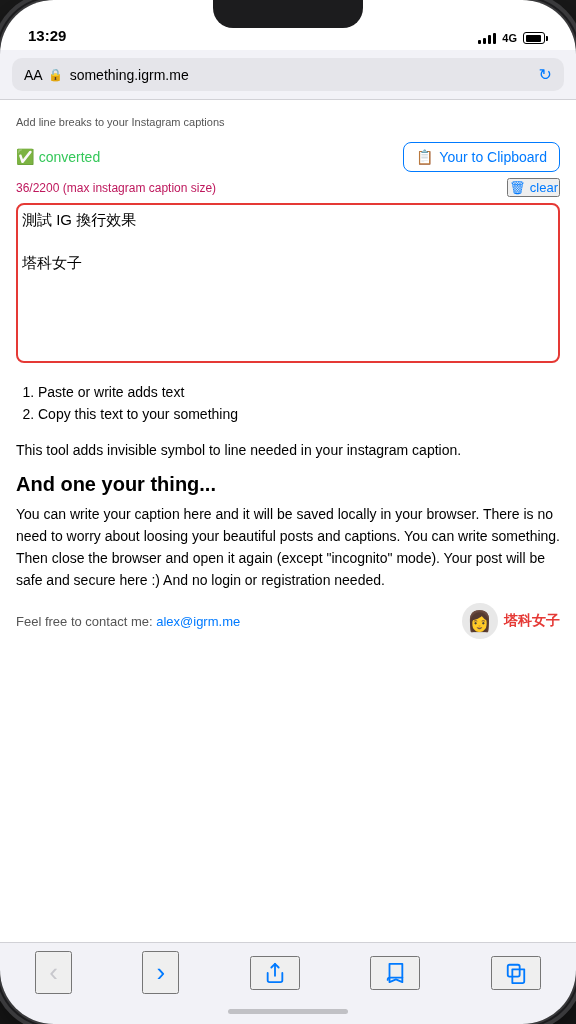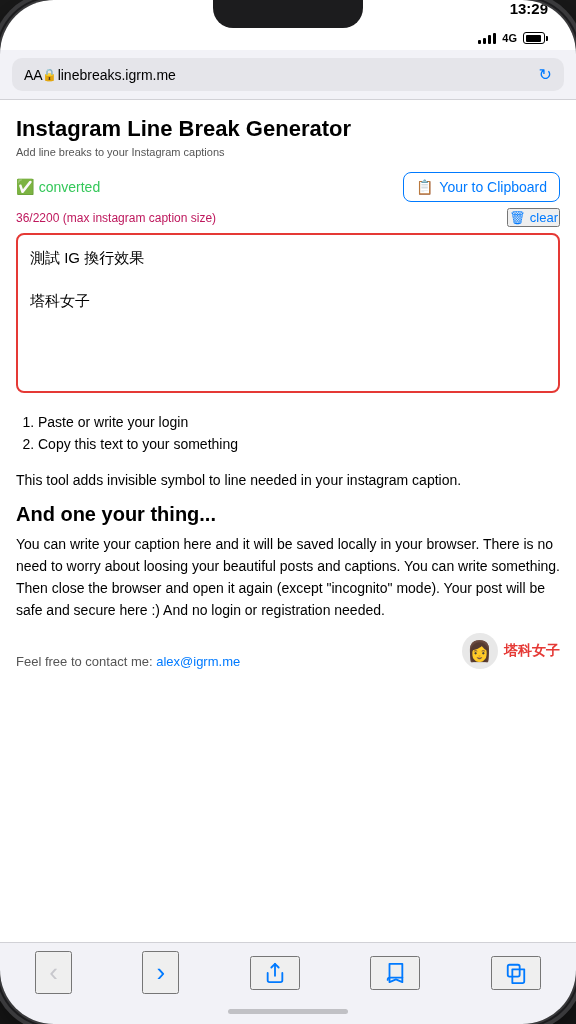--- a/index.html
+++ b/index.html
@@ -30,21 +30,20 @@
     .status-bar {
       background: #fff;
       height: 50px;
       border-radius: 54px 54px 0 0;
       display: flex;
       align-items: flex-end;
       padding: 0 28px 6px;
       justify-content: space-between;
       position: relative;
       flex-shrink: 0;
-      flex-direction: column;
     }
 
     .notch {
       position: absolute;
       top: 0;
       left: 50%;
       transform: translateX(-50%);
       width: 150px;
       height: 28px;
       background: #1c1c1e;
@@ -125,20 +124,21 @@
       border-radius: 10px;
       padding: 7px 12px;
       display: flex;
       align-items: center;
       justify-content: space-between;
     }
 
     .address-left {
       display: flex;
       align-items: center;
+      gap: 6px;
     }
 
     .aa-text {
       font-size: 14px;
       font-weight: 500;
       color: #000;
     }
 
     .lock-icon {
       font-size: 12px;
@@ -231,21 +231,21 @@
       gap: 4px;
       color: #007aff;
       font-size: 13px;
       cursor: pointer;
     }
 
     
     .text-area-box {
       border: 2px solid #e53935;
       border-radius: 8px;
-      padding: 12px;
+      padding: 4px;
       min-height: 160px;
       margin-bottom: 18px;
       background: #fff;
     }
 
     .text-area-line {
       font-size: 15px;
       color: #000;
       line-height: 1.5;
     }
@@ -284,21 +284,21 @@
     .section-title-large {
       font-size: 20px;
       font-weight: 700;
       color: #000;
       margin-bottom: 8px;
     }
 
     
     .footer-row {
       display: flex;
-      align-items: flex-end;
+      align-items: center;
       justify-content: space-between;
       margin-top: 0;
       padding-bottom: 8px;
     }
 
     .footer-text {
       font-size: 13px;
       color: #555;
     }
 
@@ -396,29 +396,28 @@
         <div class="battery-tip"></div>
       </div>
     </div>
   </div>
 
   <div class="browser-chrome">
     <div class="address-bar">
       <div class="address-left">
         <span class="aa-text">AA</span>
         <span class="lock-icon">🔒</span>
-        <span class="url-text">linebreaks.igrm.me</span>
+        <span class="url-text">something.igrm.me</span>
       </div>
       <span class="refresh-icon">↻</span>
     </div>
   </div>
 
   <div class="page-content">
 
-    <h1 class="page-title">Instagram Line Break Generator</h1>
     <p class="page-subtitle">Add line breaks to your Instagram captions</p>
 
     <div class="status-row">
       <div class="converted-badge">
         <span class="converted-icon">✅</span>
         <span>converted</span>
       </div>
       <button class="copy-btn">
         <span>📋</span>
         <span>Your to Clipboard</span>
@@ -435,21 +434,21 @@
 
     <div class="text-area-box">
       <div class="text-area-line">測試 IG 換行效果</div>
       <div class="text-area-line empty"></div>
       <div class="text-area-line">塔科女子</div>
       <div class="text-area-line empty"></div>
     </div>
 
     <ol class="how-list">
       <li class="how-list-item">
-        <span>Paste or write your login</span>
+        <span>Paste or write adds text</span>
       </li>
       <li class="how-list-item">
         <span>Copy this text to your something</span>
       </li>
     </ol>
 
     <p class="info-paragraph">This tool adds invisible symbol to line needed in your instagram caption.</p>
 
     <h2 class="section-title-large">And one your thing...</h2>
     <p class="info-paragraph">You can write your caption here and it will be saved locally in your browser. There is no need to worry about loosing your beautiful posts and captions. You can write something. Then close the browser and open it again (except "incognito" mode). Your post will be safe and secure here :) And no login or registration needed.</p>

